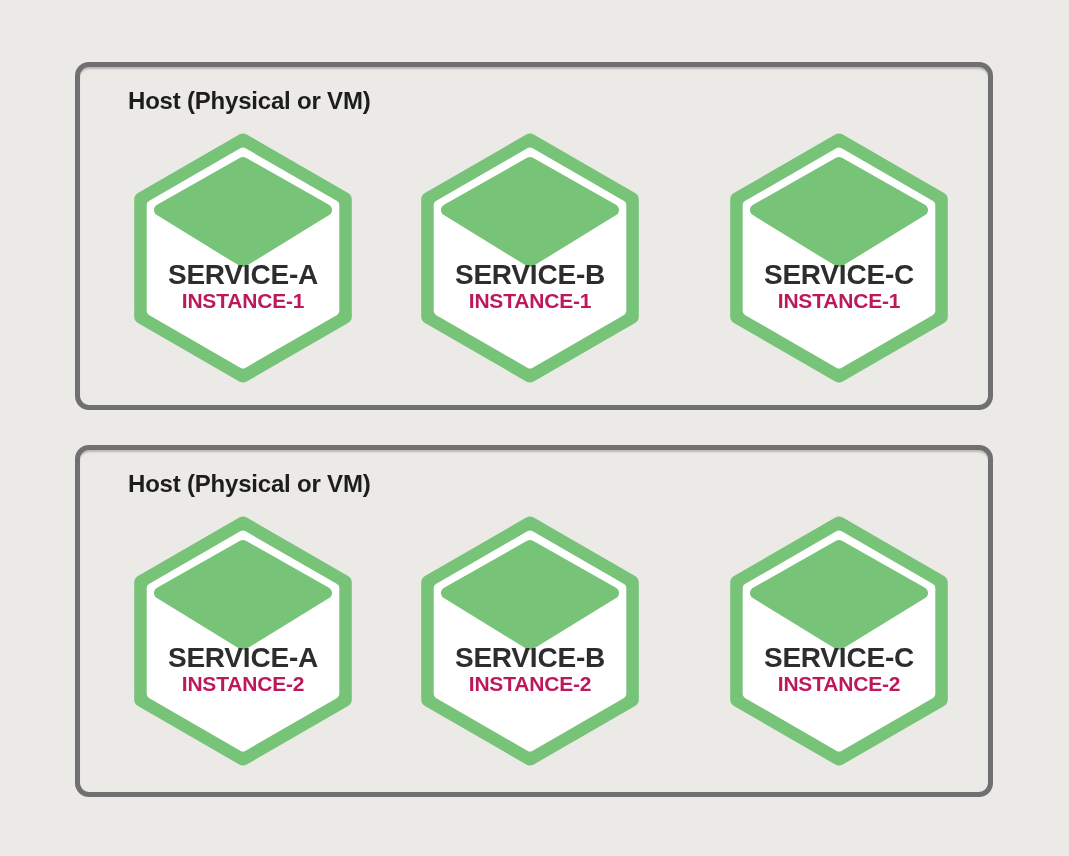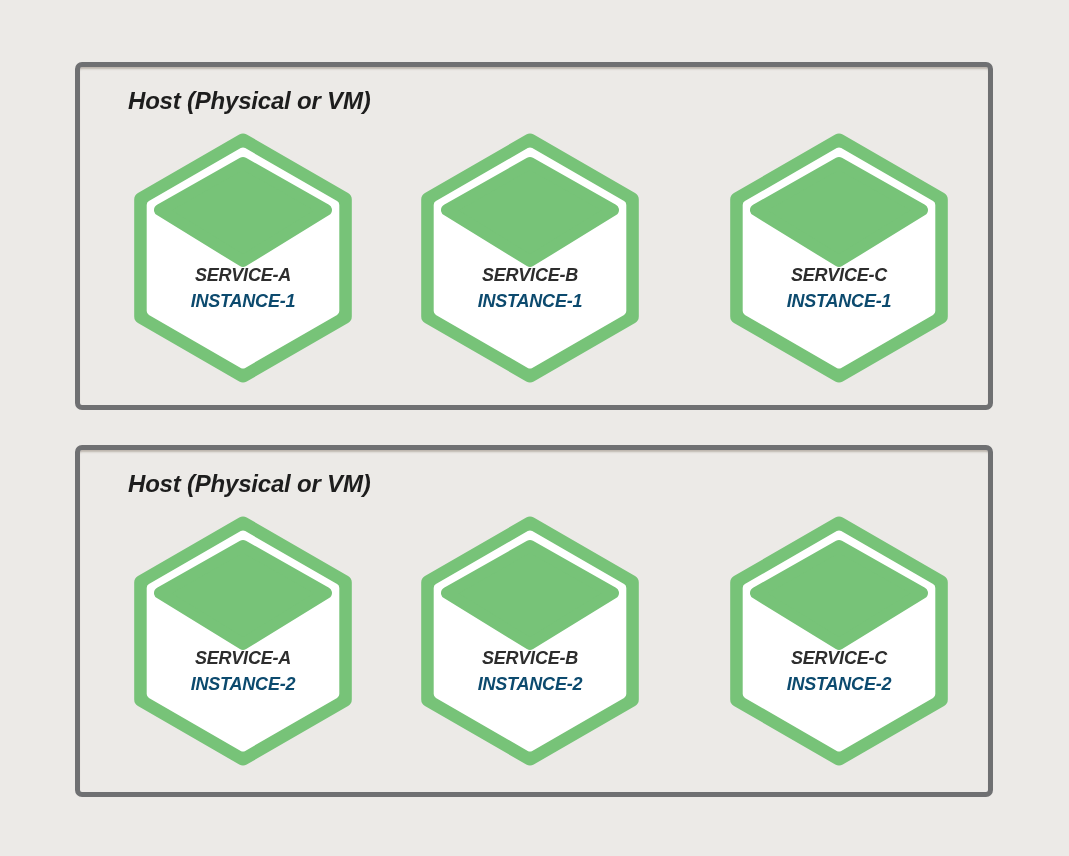--- a/index.html
+++ b/index.html
@@ -12,25 +12,24 @@
     height: 856px;
     background: #eceae7;
     font-family: "Liberation Sans", sans-serif;
     overflow: hidden;
   }
   .host-box {
     position: absolute;
     left: 75px;
     width: 918px;
     border: 5px solid #6f7072;
-    border-radius: 7px;
+    border-radius: 14px;
     background: #eceae7;
     box-sizing: border-box;
     box-shadow: inset 0 3px 2px -1px rgba(130,118,104,0.45);
-    font-style: italic;
   }
   #host-box-1 { top: 62px;  height: 348px; }
   #host-box-2 { top: 445px; height: 352px; }
   .host-title {
     position: absolute;
     left: 48px;
     top: 20px;
     font-size: 24px;
     font-weight: bold;
     color: #1d1d1d;
@@ -55,31 +54,31 @@
     display: block;
   }
   .hex-label {
     position: absolute;
     left: 0;
     right: 0;
     top: 129px;
     text-align: center;
   }
   .svc-name {
-    font-size: 18px;
+    font-size: 28px;
     line-height: 26px;
     font-weight: bold;
     color: #2d2d2d;
     letter-spacing: -0.2px;
   }
   .inst-name {
-    font-size: 18px;
+    font-size: 21px;
     line-height: 26px;
     font-weight: bold;
-    color: #0c4a6e;
+    color: #be185d;
     letter-spacing: -0.2px;
   }
 </style>
 </head>
 <body>
 
 <div id="stage">
 
   <div class="host-box" id="host-box-1">
     <div class="host-title">Host (Physical or VM)</div>

